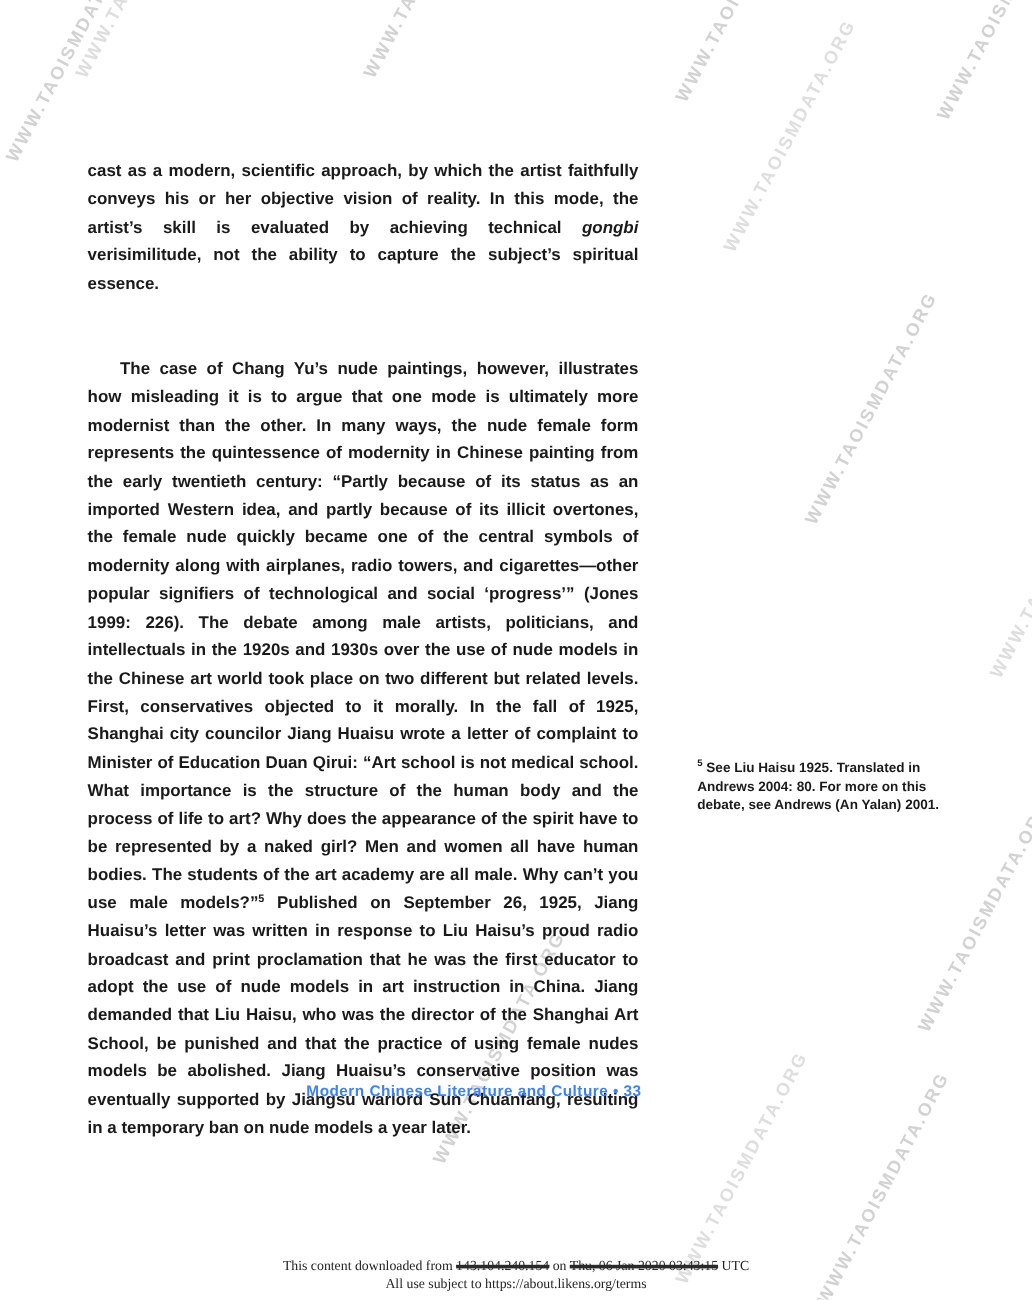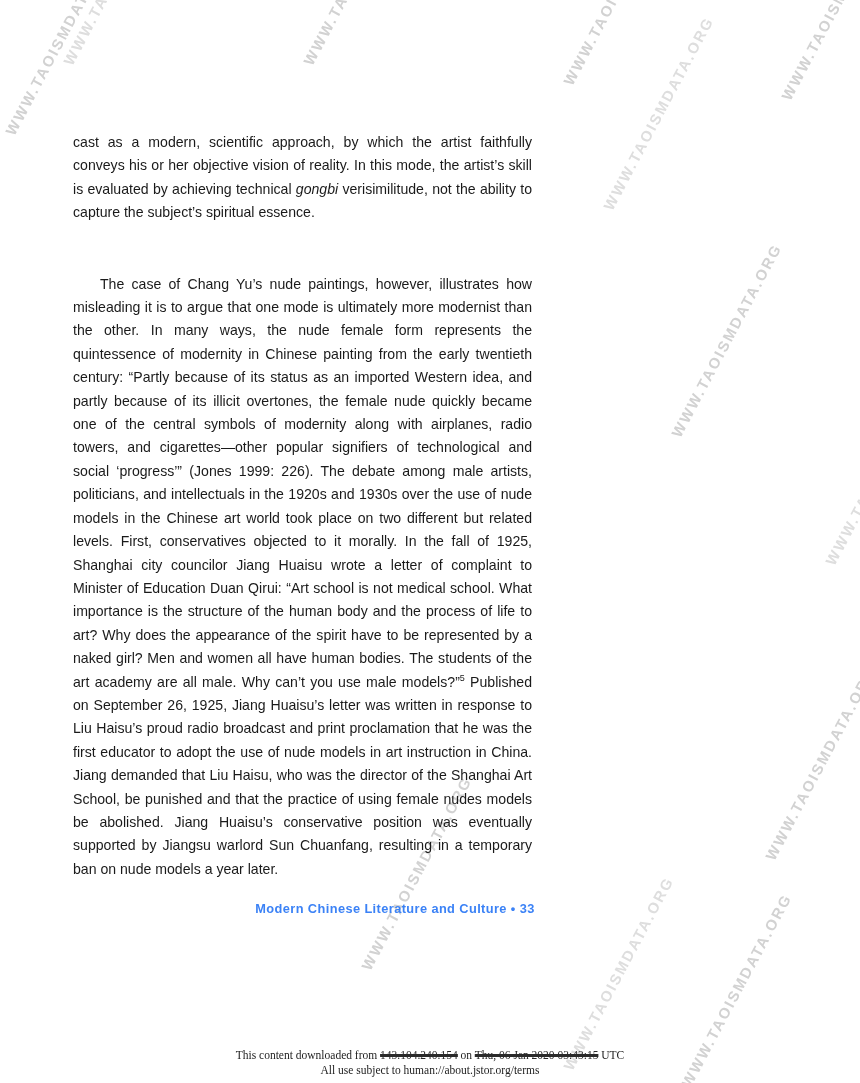--- a/index.html
+++ b/index.html
@@ -32,21 +32,21 @@
   .body-text {
     position: absolute;
     left: 73px;
     top: 131px;
     width: 459px;
     font-size: 14.1px;
     line-height: 23.4px;
     text-align: justify;
     color: #1a1a1a;
   }
-  .body-text p { margin: 0; }
+  .body-text p { margin: 0; font-weight: bold; }
   .body-text p.indent { text-indent: 27px; margin-top: 48px; }
   .body-text em { font-style: italic; }
   sup.fnref {
     font-size: 9px;
     line-height: 0;
     vertical-align: super;
   }
 
   
   .footnote {
@@ -112,23 +112,26 @@
     <span class="wm" style="left:358px; top:965px;">WWW.TAOISMDATA.ORG</span>
     <span class="wm light" style="left:560px; top:1065px;">WWW.TAOISMDATA.ORG</span>
     <span class="wm" style="left:678px; top:1082px;">WWW.TAOISMDATA.ORG</span>
   </div>
 
   <main class="body-text">
     <p><span>cast as a modern, scientific approach, by which the artist faithfully conveys his or her objective vision of reality. In this mode, the artist’s skill is evaluated by achieving technical </span><em>gongbi</em><span> verisimilitude, not the ability to capture the subject’s spiritual essence.</span></p>
     <p class="indent"><span>The case of Chang Yu’s nude paintings, however, illustrates how misleading it is to argue that one mode is ultimately more modernist than the other. In many ways, the nude female form represents the quintessence of modernity in Chinese painting from the early twentieth century: “Partly because of its status as an imported Western idea, and partly because of its illicit overtones, the female nude quickly became one of the central symbols of modernity along with airplanes, radio towers, and cigarettes—other popular signifiers of technological and social ‘progress’” (Jones 1999: 226). The debate among male artists, politicians, and intellectuals in the 1920s and 1930s over the use of nude models in the Chinese art world took place on two different but related levels. First, conservatives objected to it morally. In the fall of 1925, Shanghai city councilor Jiang Huaisu wrote a letter of complaint to Minister of Education Duan Qirui: “Art school is not medical school. What importance is the structure of the human body and the process of life to art? Why does the appearance of the spirit have to be represented by a naked girl? Men and women all have human bodies. The students of the art academy are all male. Why can’t you use male models?”</span><sup class="fnref">5</sup><span> Published on September 26, 1925, Jiang Huaisu’s letter was written in response to Liu Haisu’s proud radio broadcast and print proclamation that he was the first educator to adopt the use of nude models in art instruction in China. Jiang demanded that Liu Haisu, who was the director of the Shanghai Art School, be punished and that the practice of using female nudes models be abolished. Jiang Huaisu’s conservative position was eventually supported by Jiangsu warlord Sun Chuanfang, resulting in a temporary ban on nude models a year later.</span></p>
   </main>
 
+  <aside class="footnote">
+    <sup>5</sup><span> See Liu Haisu 1925. Translated in Andrews 2004: 80. For more on this debate, see Andrews (An Yalan) 2001.</span>
+  </aside>
 
   <div class="running-footer">
     <span>Modern Chinese Literature and Culture • 33</span>
   </div>
 
   <div class="jstor">
     <div><span>This content downloaded from </span><span class="redacted">143.104.240.154</span><span> on </span><span class="redacted">Thu, 06 Jan 2020 03:43:15</span><span> UTC</span></div>
-    <div>All use subject to human://about.jstor.org/terms</div>
+    <div>All use subject to https://about.likens.org/terms</div>
   </div>
 
 </div>
 
 </body></html>

